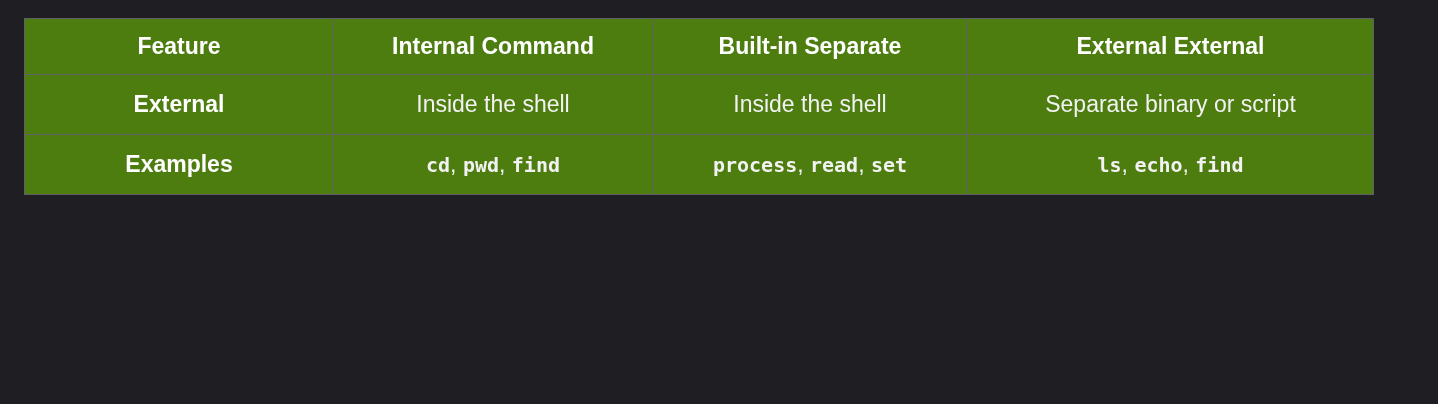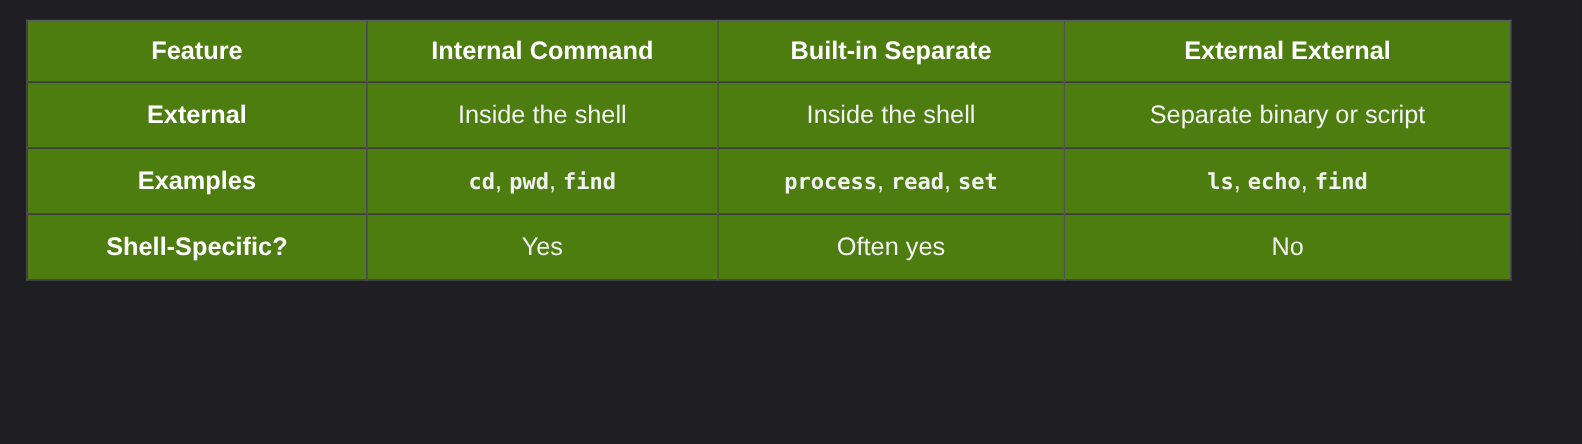--- a/index.html
+++ b/index.html
@@ -80,21 +80,15 @@
           <td>Inside the shell</td>
           <td>Inside the shell</td>
           <td>Separate binary or script</td>
         </tr>
         <tr>
           <th>Examples</th>
           <td><code class="cmd">cd</code><span>, </span><code class="cmd">pwd</code><span>, </span><code class="cmd">find</code></td>
           <td><code class="cmd">process</code><span>, </span><code class="cmd">read</code><span>, </span><code class="cmd">set</code></td>
           <td><code class="cmd">ls</code><span>, </span><code class="cmd">echo</code><span>, </span><code class="cmd">find</code></td>
         </tr>
-        <tr>
-          <th>Shell-Specific?</th>
-          <td>Yes</td>
-          <td>Often yes</td>
-          <td>No</td>
-        </tr>
       </tbody>
   </table>
 </div>
 
 </body></html>

